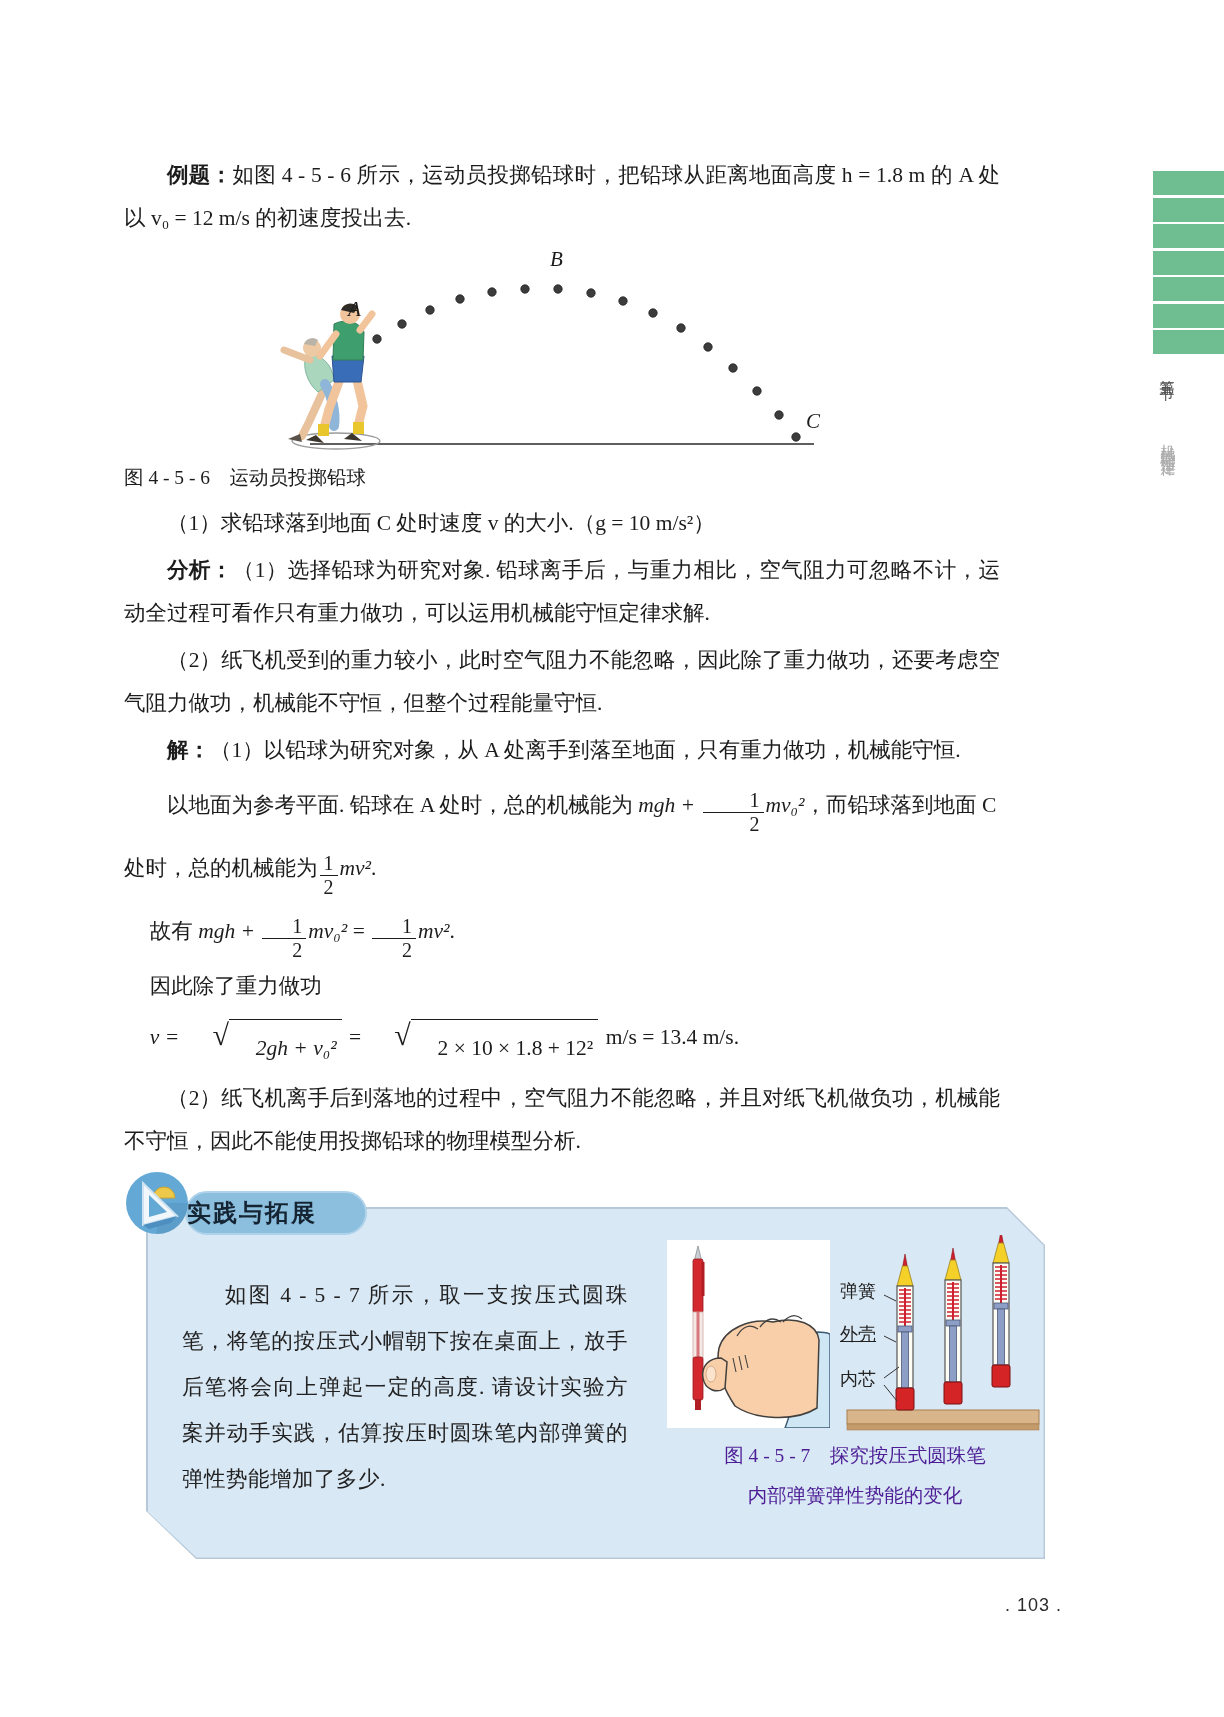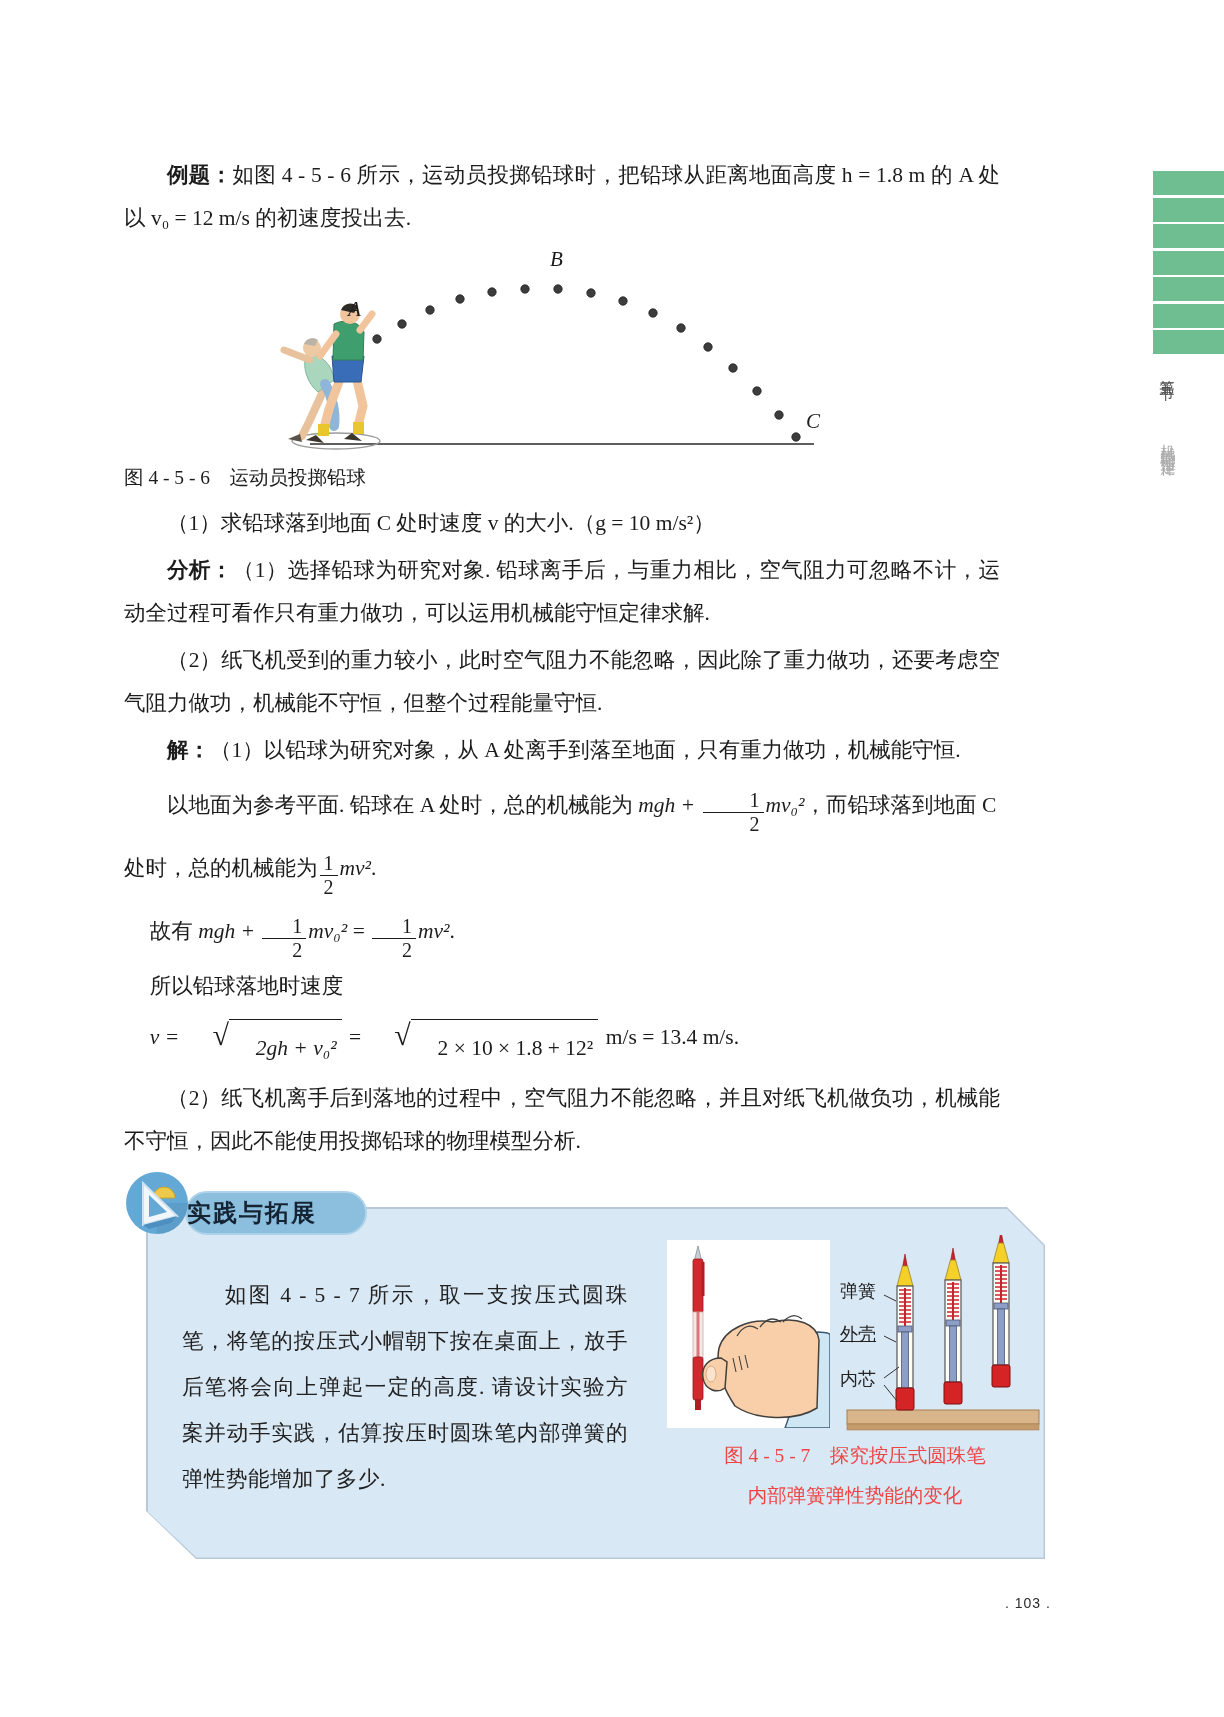--- a/index.html
+++ b/index.html
@@ -47,32 +47,32 @@
 
   .hand-panel{position:absolute;left:667px;top:1240px;width:163px;height:188px;background:#ffffff;}
 
   .pens-area{position:absolute;left:835px;top:1235px;width:205px;height:200px;}
   .pen-label{position:absolute;font-size:18px;color:#222222;line-height:22px;}
   .lbl-spring{left:5px;top:45px;}
   .lbl-shell{left:5px;top:88px;text-decoration:underline;}
   .lbl-core{left:5px;top:133px;}
 
   .caption457{position:absolute;left:640px;top:1436px;width:430px;text-align:center;
-      font-size:19.5px;line-height:40px;color:#ef4444;}
+      font-size:19.5px;line-height:40px;color:#4c1d95;}
 
   
   .green-blocks{position:absolute;left:1153px;top:171px;width:71px;}
   .green-block{height:24px;margin-bottom:2.5px;}
   .side-text{position:absolute;writing-mode:vertical-rl;text-orientation:upright;
       font-family:"Liberation Sans","DejaVu Sans",sans-serif;font-size:15px;letter-spacing:3px;}
   .side-section{left:1157px;top:368px;color:#4f4f4f;}
   .side-chapter{left:1158px;top:432px;color:#adadad;}
 
   .page-number{position:absolute;left:1005px;top:1595px;font-family:"Liberation Sans","DejaVu Sans",sans-serif;
-      font-size:14px;color:#2b2b2b;letter-spacing:1px;}
+      font-size:18px;color:#2b2b2b;letter-spacing:1px;}
 </style>
 </head>
 <body>
 
 <div class="page">
 
   <div class="main-col">
 
     <p class="indent"><span class="bold">例题：</span><span>如图 4 - 5 - 6 所示，运动员投掷铅球时，把铅球从距离地面高度 h = 1.8 m 的 A 处以 v₀ = 12 m/s 的初速度投出去.</span></p>
 
@@ -142,21 +142,21 @@
     <p class="indent">（2）纸飞机受到的重力较小，此时空气阻力不能忽略，因此除了重力做功，还要考虑空气阻力做功，机械能不守恒，但整个过程能量守恒.</p>
 
     <p class="indent"><span class="bold">解：</span><span>（1）以铅球为研究对象，从 A 处离手到落至地面，只有重力做功，机械能守恒.</span></p>
 
     <p class="indent tall"><span>以地面为参考平面. 铅球在 A 处时，总的机械能为 </span><span class="mi">mgh + </span><span class="frac"><span class="num">1</span><span class="den">2</span></span><span class="mi">mv₀²</span><span>，而铅球落到地面 C</span></p>
 
     <p class="tall"><span>处时，总的机械能为</span><span class="frac"><span class="num">1</span><span class="den">2</span></span><span class="mi">mv²</span><span>.</span></p>
 
     <p class="indent1 tall"><span>故有 </span><span class="mi">mgh + </span><span class="frac"><span class="num">1</span><span class="den">2</span></span><span class="mi">mv₀²</span><span> = </span><span class="frac"><span class="num">1</span><span class="den">2</span></span><span class="mi">mv²</span><span>.</span></p>
 
-    <p class="indent1">所以铅球落地时速度</p>
+    <p class="indent1">因此除了重力做功</p>
 
     <p class="indent1" style="line-height:50px;"><span class="mi">v = </span><span class="sqrt">
           <span class="sign">√</span>
           <span class="rad">2gh + v₀²</span>
         </span><span> = </span><span class="sqrt">
           <span class="sign">√</span>
           <span class="rad" style="font-style:normal;">2 × 10 × 1.8 + 12²</span>
         </span><span> m/s = 13.4 m/s.</span></p>
 
     <p class="indent">（2）纸飞机离手后到落地的过程中，空气阻力不能忽略，并且对纸飞机做负功，机械能不守恒，因此不能使用投掷铅球的物理模型分析.</p>

